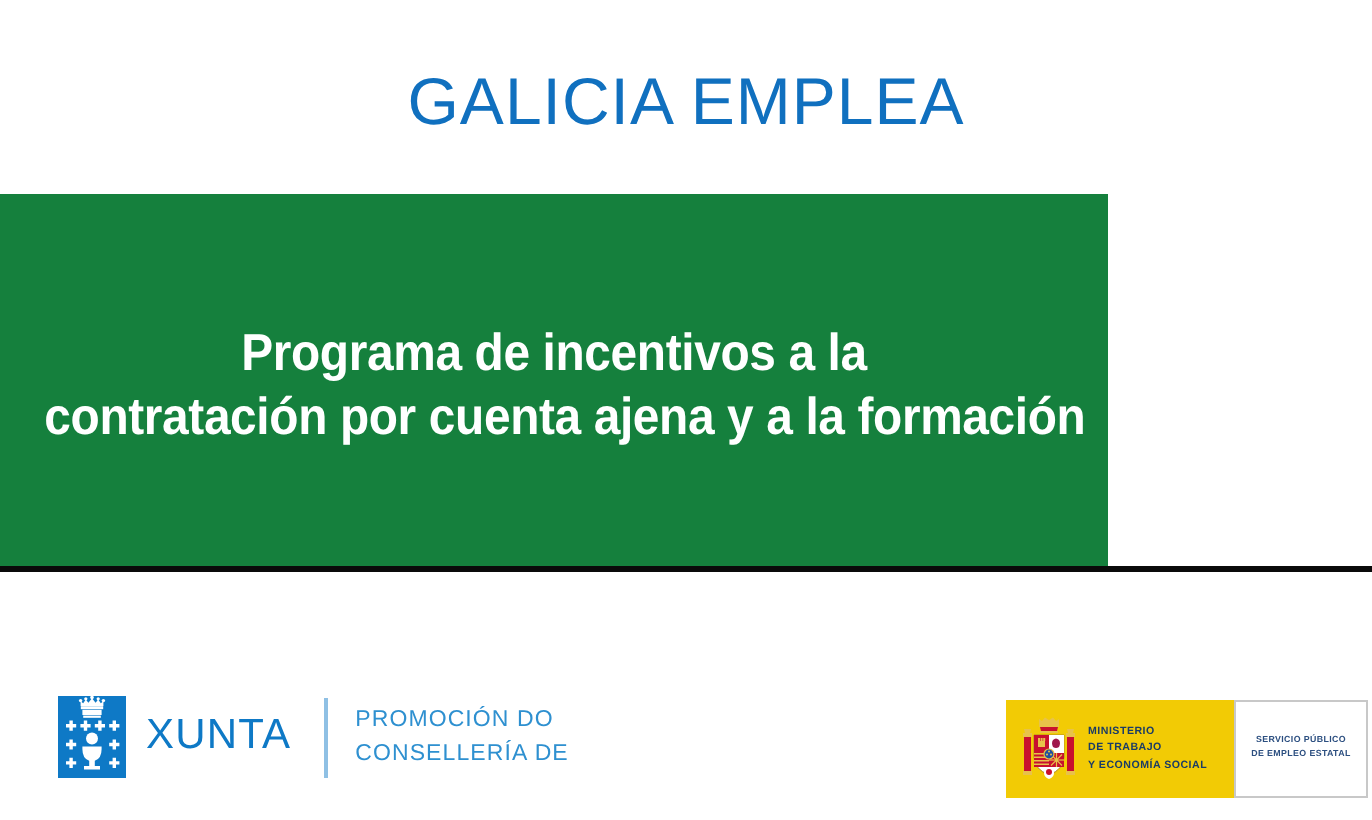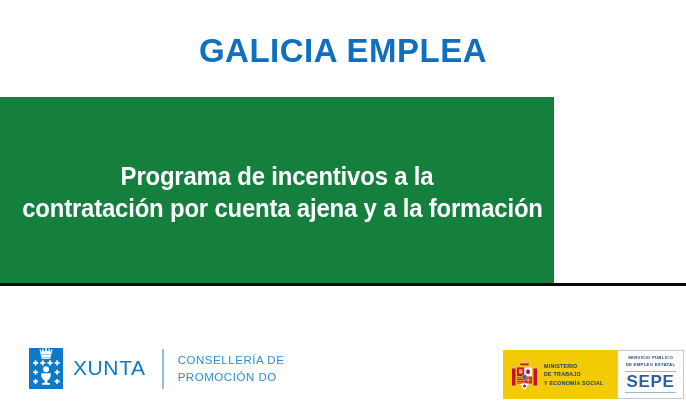--- a/index.html
+++ b/index.html
@@ -23,21 +23,21 @@
     top: 0;
     width: 686px;
     height: 97px;
     background: #ffffff;
     display: flex;
     align-items: center;
     justify-content: center;
   }
   .main-title {
     font-size: 33px;
-    font-weight: bold;
+    font-weight: normal;
     letter-spacing: 0.5px;
     color: #1070BF;
     line-height: 1;
     margin: 16px;
     padding-top: 4px;
     white-space: nowrap;
   }
 
   
   .banner {
@@ -246,22 +246,22 @@
       </g>
     </svg>
 
     <div class="xunta-wordmark">
       <span class="l1">XUNTA</span>
     </div>
 
     <div class="xunta-divider"></div>
 
     <div class="conselleria">
+      <span>PROMOCIÓN DO</span>
       <span>CONSELLERÍA DE</span>
-      <span>PROMOCIÓN DO</span>
     </div>
   </div>
 
   <div class="gob-lockup">
 
     <div class="ministerio">
       <svg class="escudo" viewBox="0 0 54 68" aria-hidden="true">
 
         <g>
           <rect x="2" y="20" width="7" height="36" fill="#C8102E"></rect>
@@ -327,16 +327,15 @@
         <span>DE TRABAJO</span>
         <span>Y ECONOMÍA SOCIAL</span>
       </div>
     </div>
 
     <div class="sepe-box">
       <div class="sepe-sub">
         <span>SERVICIO PÚBLICO</span>
         <span>DE EMPLEO ESTATAL</span>
       </div>
-      <div class="sepe-mark">SEPE</div>
     </div>
   </div>
 </div>
 
 </body></html>

